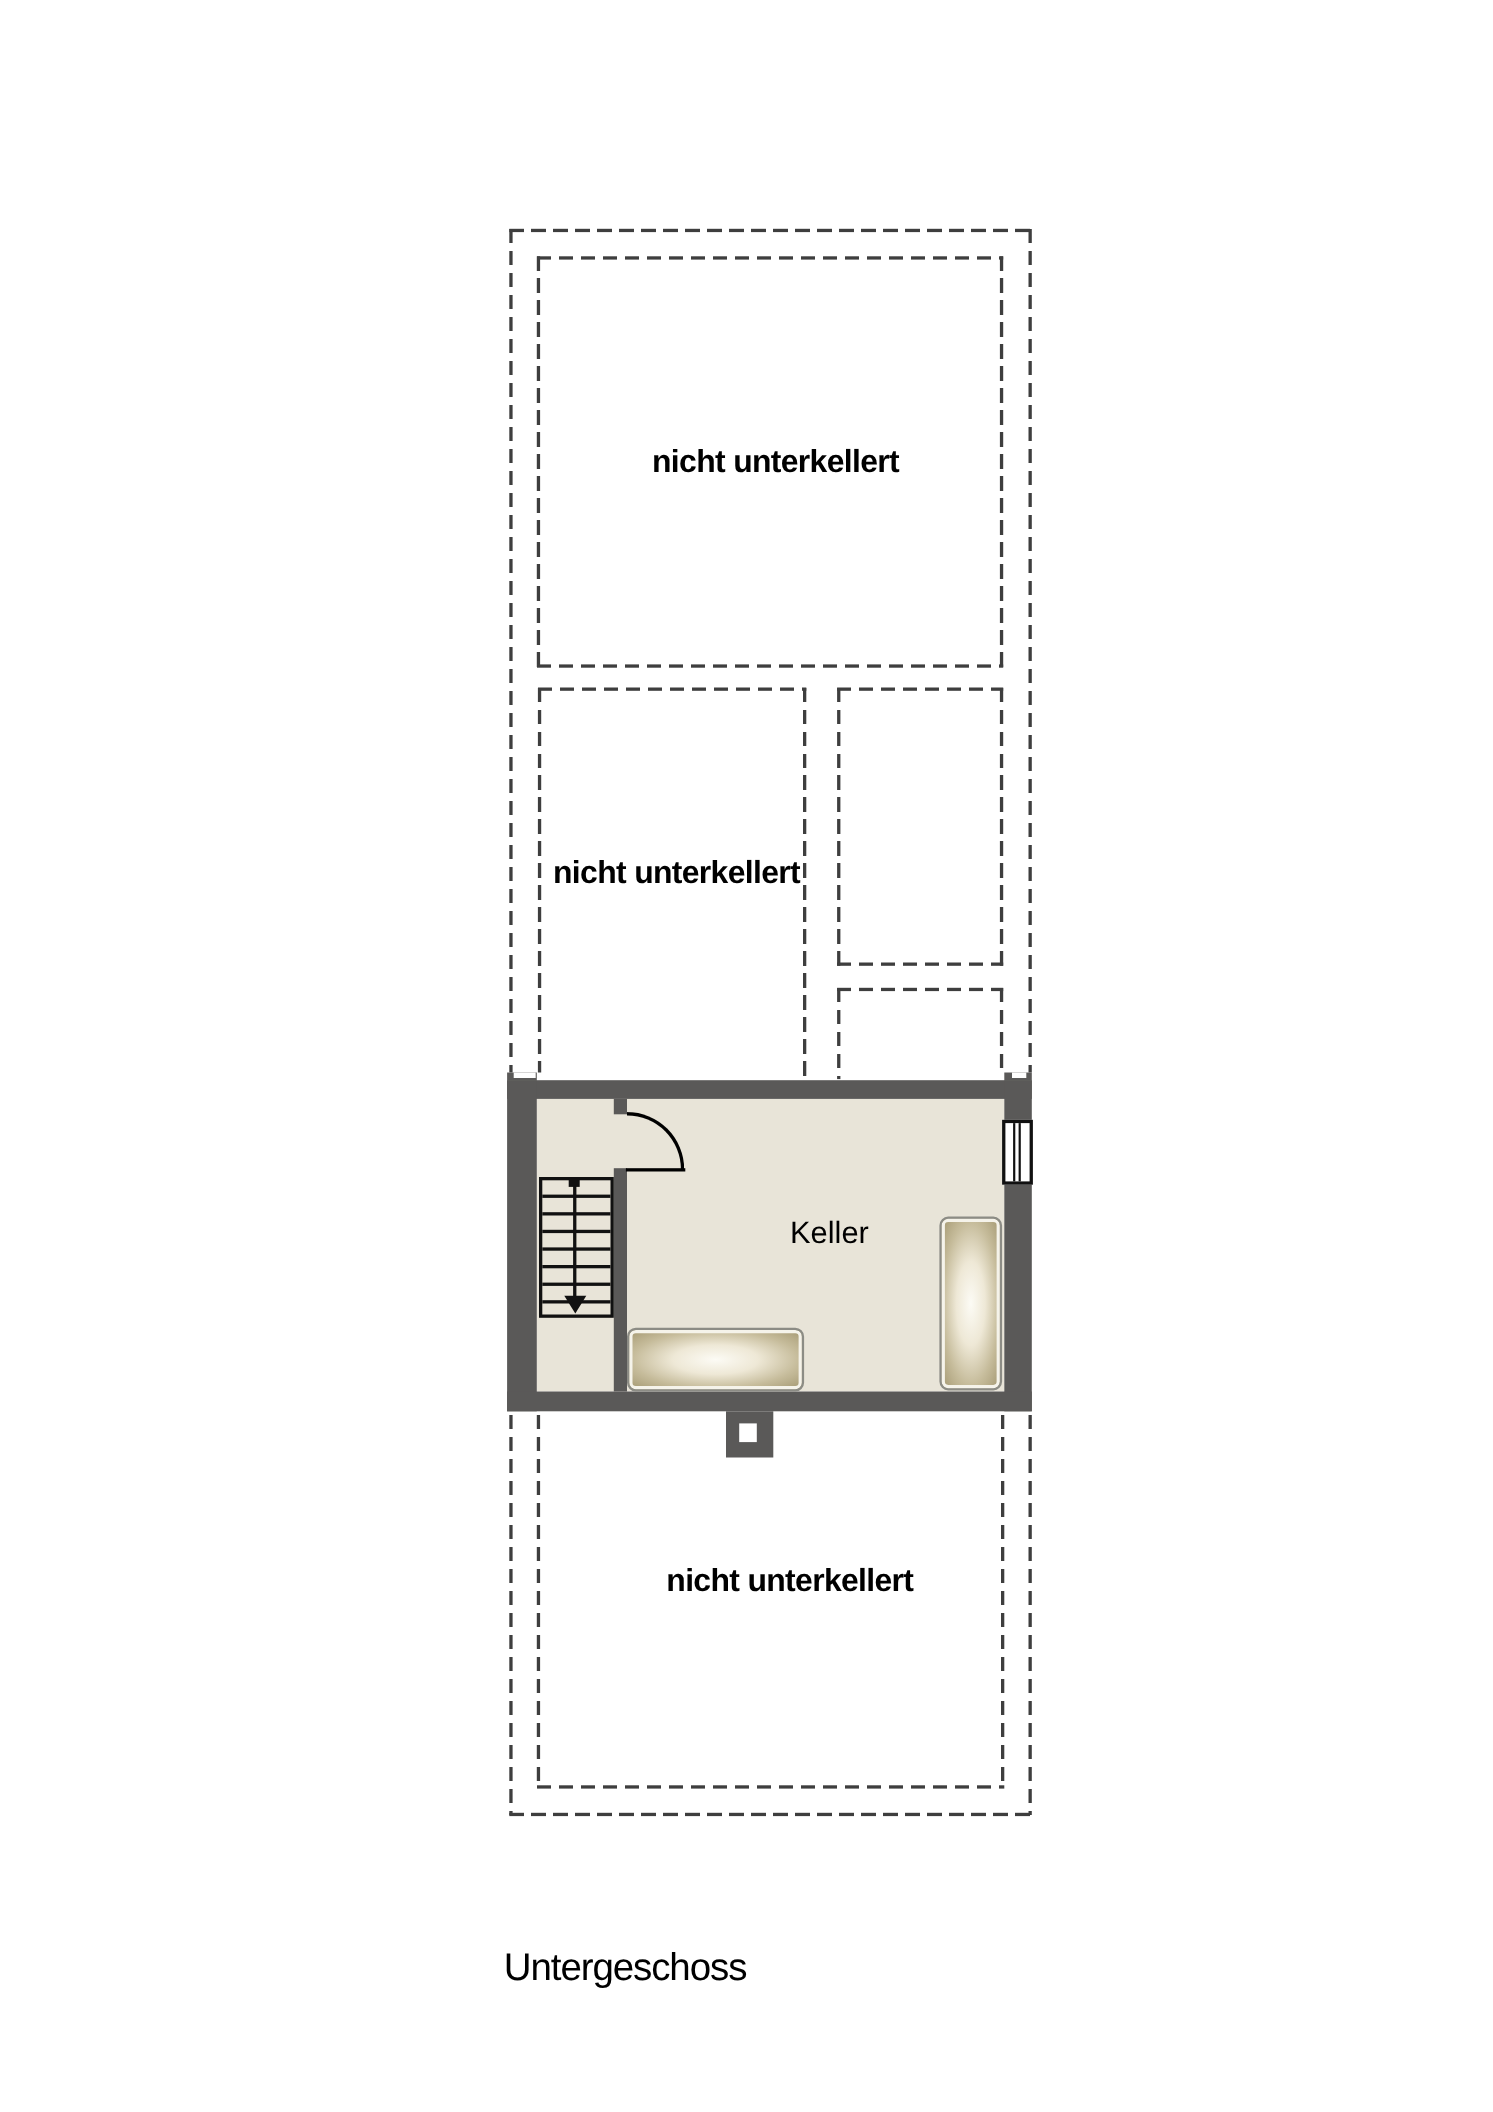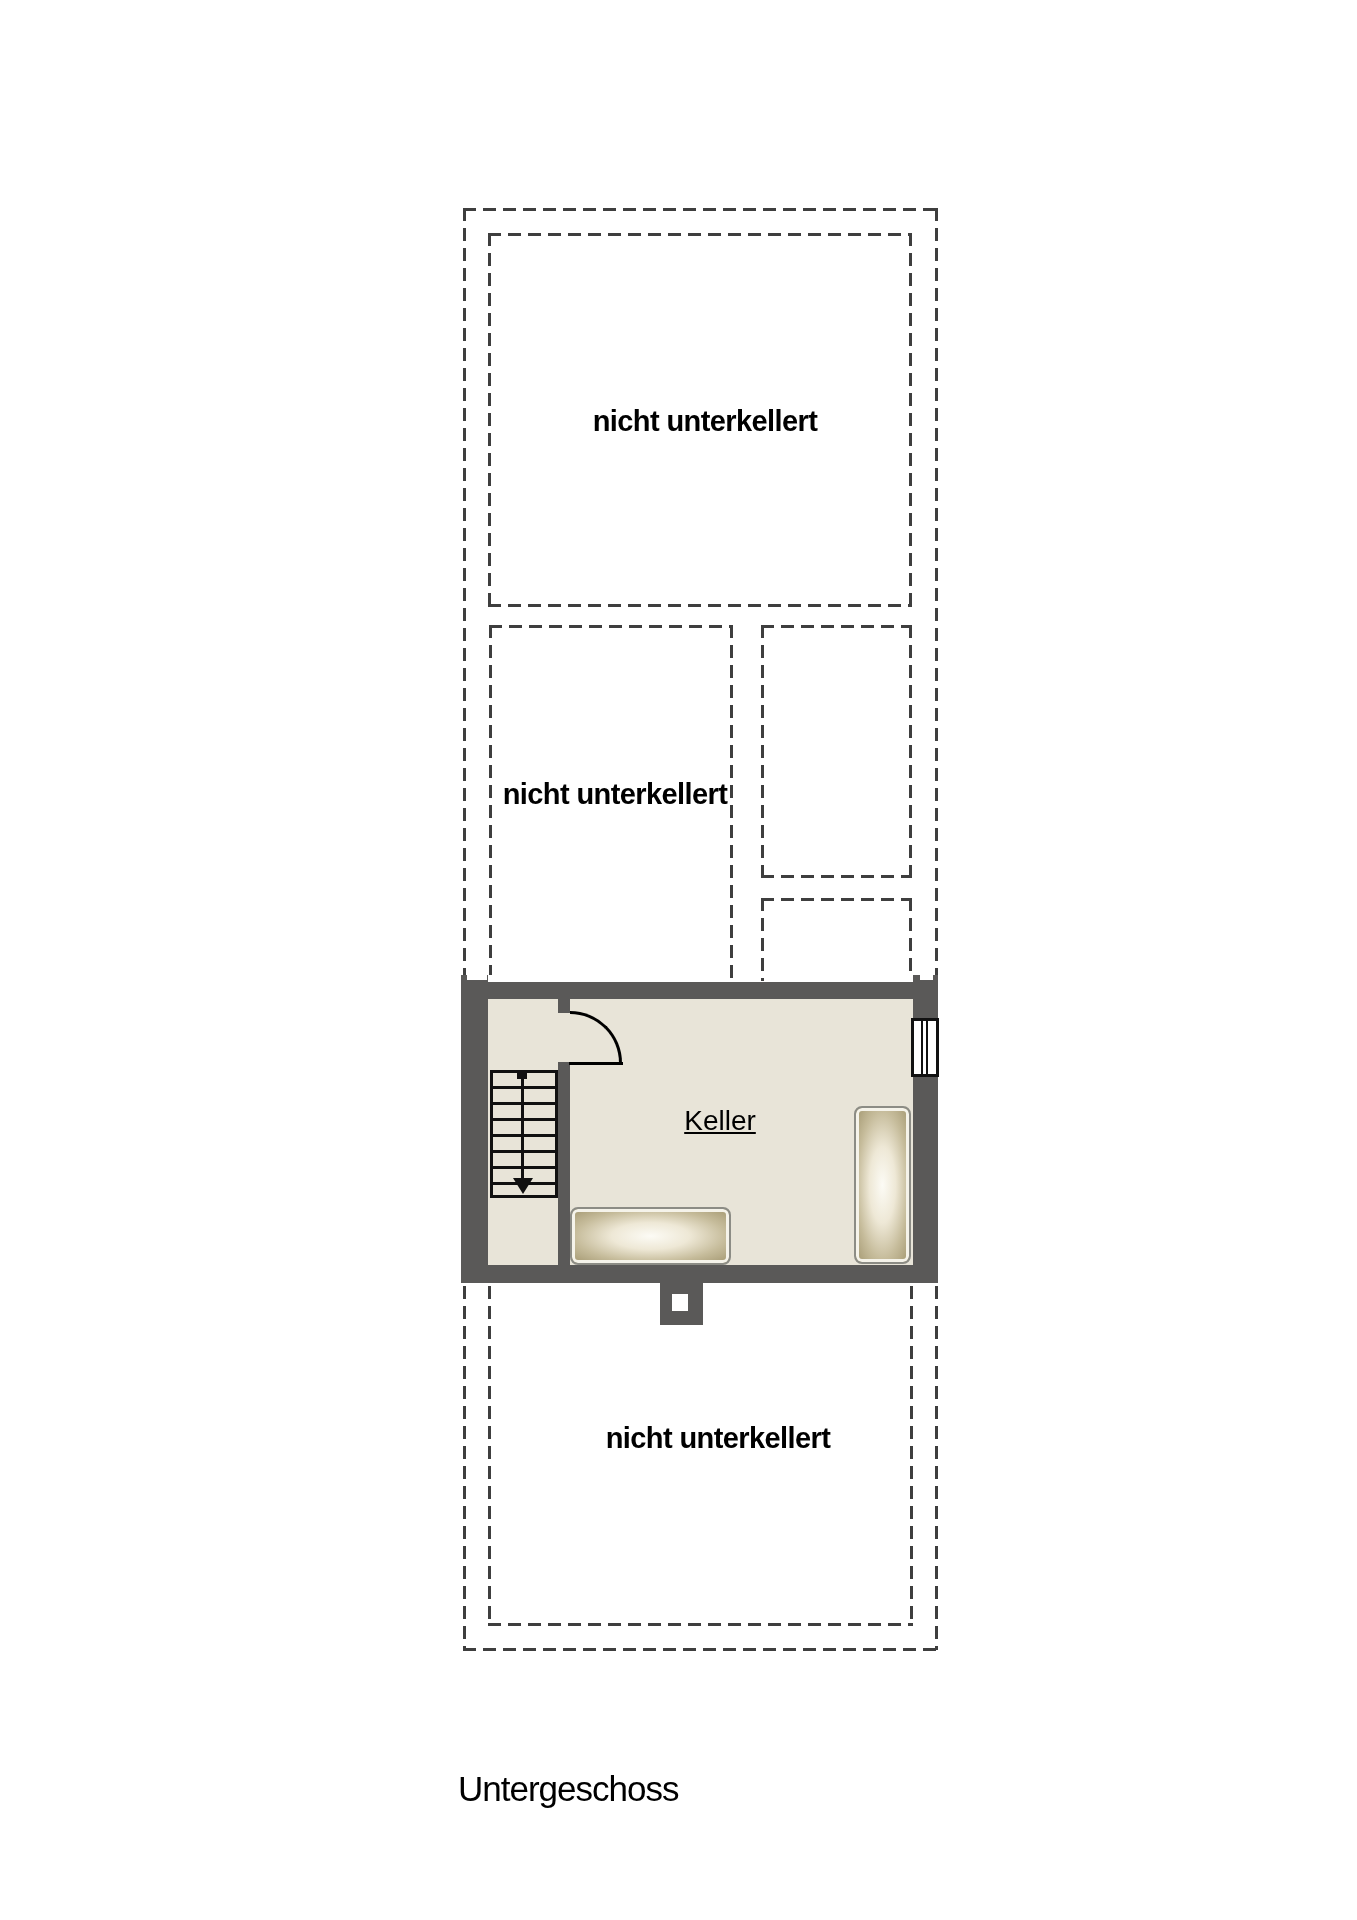--- a/index.html
+++ b/index.html
@@ -113,21 +113,21 @@
       <div class="ah"></div>
     </div>
 
     <div class="a furn" style="left:570px;top:1207px;width:161px;height:58px;"></div>
     <div class="a furn" style="left:854px;top:1106px;width:57px;height:158px;"></div>
 
     <div class="a w" style="left:660px;top:1283px;width:43px;height:42px;">
       <div class="a notch" style="left:12px;top:11px;width:16px;height:17px;"></div>
     </div>
 
-    <div class="a room-lbl" style="left:720px;top:1121px;text-decoration:underline;">Keller</div>
+    <div class="a room-lbl" style="left:754px;top:1121px;">Keller</div>
   </div>
 
   <div class="a lbl" style="left:705px;top:421px;">nicht unterkellert</div>
   <div class="a lbl" style="left:615px;top:794px;">nicht unterkellert</div>
   <div class="a lbl" style="left:718px;top:1438px;">nicht unterkellert</div>
 
   <div class="a title" style="left:458px;top:1769px;">Untergeschoss</div>
 
 </div>
 

